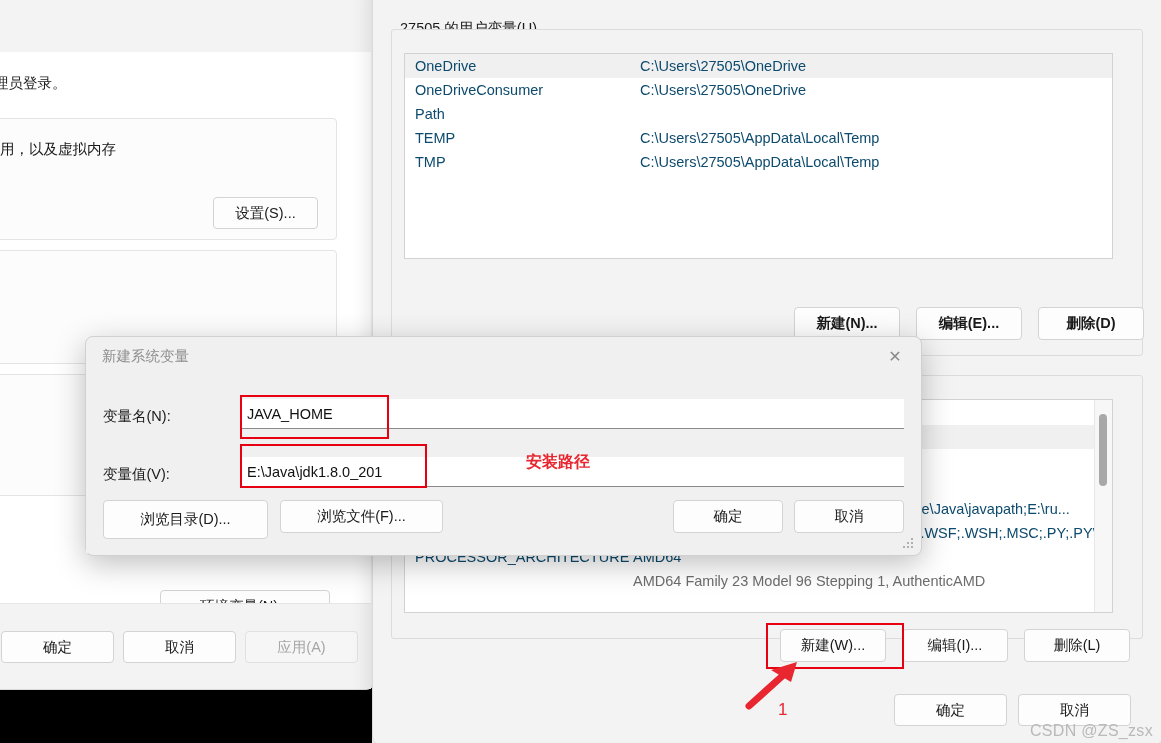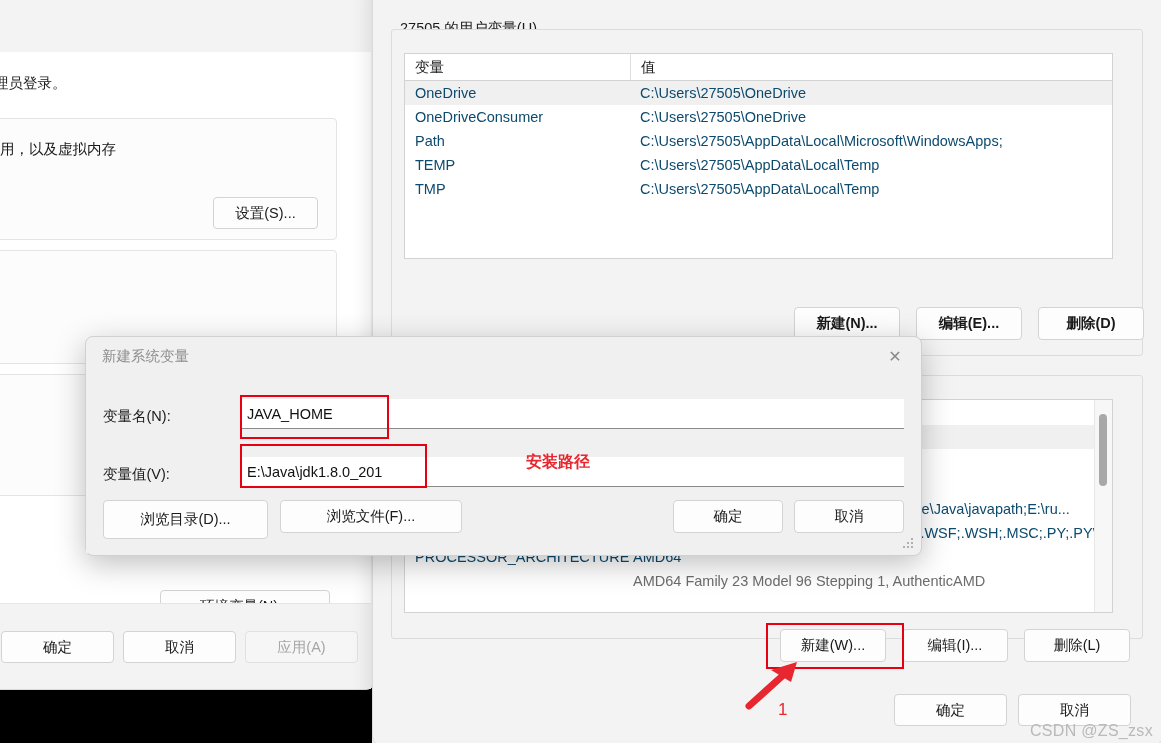--- a/index.html
+++ b/index.html
@@ -84,21 +84,21 @@
   .nv-label{position:absolute;font-size:14.5px;color:#1a1a1a;text-align:center;}
   .nv-input{
     position:absolute;box-sizing:border-box;background:#ffffff;
     border:none;border-bottom:1px solid #8a8a8a;
     font-family:"Liberation Sans","DejaVu Sans",sans-serif;font-size:14.5px;color:#111;
     padding:0 6px;outline:none;
   }
   .redbox{position:absolute;border:2.5px solid #e60012;pointer-events:none;}
   #nv-anno{position:absolute;left:440px;top:77px;font-size:16px;color:#e8262f;font-weight:bold;}
   #nv-browse-dir{position:absolute;left:17px;top:125px;width:165px;height:39px;}
-  #nv-browse-file{position:absolute;left:194px;top:125px;width:182px;height:33px;}
+  #nv-browse-file{position:absolute;left:194px;top:125px;width:163px;height:33px;}
   #nv-ok{position:absolute;left:587px;top:125px;width:110px;height:33px;}
   #nv-cancel{position:absolute;left:708px;top:125px;width:110px;height:33px;}
   #nv-grip{position:absolute;right:5px;bottom:4px;width:11px;height:11px;}
   #nv-grip i{position:absolute;width:2px;height:2px;background:#b0b0b0;}
 
   
   #arrow1{position:absolute;left:745px;top:660px;width:60px;height:50px;}
   #label1{position:absolute;left:778px;top:700px;font-size:17px;color:#e8262f;}
   #watermark{position:absolute;left:1030px;top:722px;font-size:16px;color:#b9b9b9;letter-spacing:.3px;}
 </style>
@@ -148,36 +148,31 @@
 
   <div class="abs" id="env-titlebar">
 
     <div class="abs" id="env-close">✕</div>
   </div>
 
   <div class="env-section-label" style="left:22px;top:48px;">27505 的用户变量(U)</div>
   <div class="env-panel" style="left:18px;top:58px;width:750px;height:325px;"></div>
 
   <div class="vtable" id="user-table" style="left:31px;top:82px;width:707px;height:204px;">
-    <div class="vthead">
-      <div class="vth" style="left:0;width:225px;">变量</div>
-      <div class="vth col2" style="left:225px;right:0;">值</div>
-    </div>
 
     <div class="vrow sel">
       <span class="vc1">OneDrive</span>
       <span class="vc2" style="left:235px;">C:\Users\27505\OneDrive</span>
     </div>
     <div class="vrow">
       <span class="vc1">OneDriveConsumer</span>
       <span class="vc2" style="left:235px;">C:\Users\27505\OneDrive</span>
     </div>
     <div class="vrow">
       <span class="vc1">Path</span>
-      <span class="vc2" style="left:235px;">C:\Users\27505\AppData\Local\Microsoft\WindowsApps;</span>
     </div>
     <div class="vrow">
       <span class="vc1">TEMP</span>
       <span class="vc2" style="left:235px;">C:\Users\27505\AppData\Local\Temp</span>
     </div>
     <div class="vrow">
       <span class="vc1">TMP</span>
       <span class="vc2" style="left:235px;">C:\Users\27505\AppData\Local\Temp</span>
     </div>
   </div>

